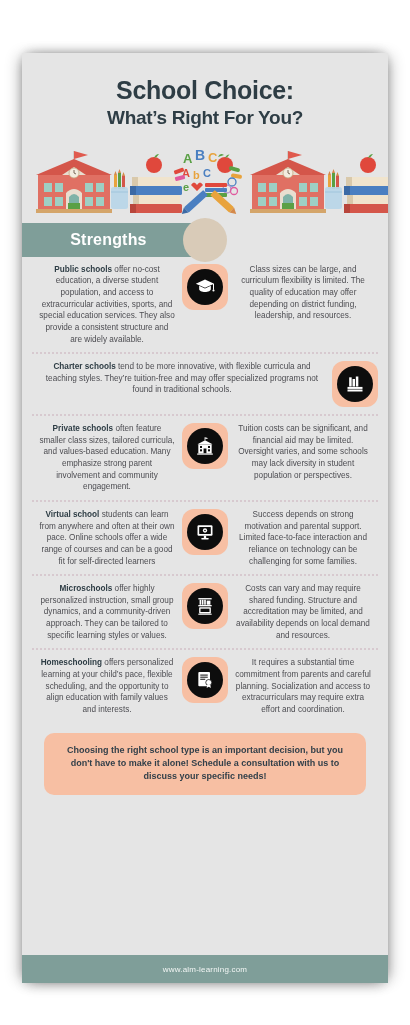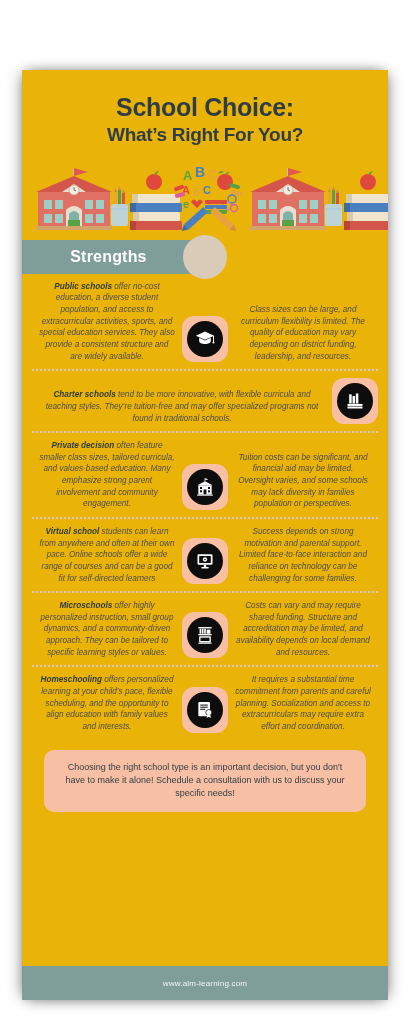--- a/index.html
+++ b/index.html
@@ -9,24 +9,24 @@
     height: 1025px;
     background: #ffffff;
     font-family: "Liberation Sans", sans-serif;
     overflow: hidden;
     position: relative;
   }
 
   .page-shadow {
     position: absolute;
     left: 22px;
-    top: 70px;
+    top: 53px;
     width: 366px;
     height: 930px;
-    background: #eab308;
+    background: #e5e5e5;
     box-shadow: -6px 0 14px -4px rgba(0,0,0,0.30),
                  6px 0 14px -4px rgba(0,0,0,0.30),
                  0 -4px 10px -4px rgba(0,0,0,0.18),
                  0 6px 12px -4px rgba(0,0,0,0.20);
     overflow: hidden;
   }
 
   
   .title-block {
     padding: 22px 16px 4px 16px;
@@ -82,24 +82,23 @@
     border-radius: 50%;
     background: #d9cbb8;
     z-index: 2;
   }
 
   
   .rows { padding: 0 10px; }
 
   .row {
     display: flex;
-    align-items: flex-end;
+    align-items: flex-start;
     padding: 7px 0;
     border-bottom: 2px dotted #d7c9cf;
-    font-style: italic;
   }
   .row:last-child { border-bottom: none; }
 
   .cell {
     flex: 1 1 0;
     font-size: 8.2px;
     line-height: 1.42;
     color: #4d4d52;
     text-align: center;
     padding: 0 7px;
@@ -129,31 +128,31 @@
 
   
   .cta-wrap { padding: 10px 22px 12px 22px; }
   .cta {
     background: #f7bfa3;
     border-radius: 10px;
     padding: 11px 14px;
     text-align: center;
     color: #33404a;
     font-size: 9px;
-    font-weight: normal;
+    font-weight: bold;
     line-height: 1.48;
   }
 
   
   .footer {
     position: absolute;
     left: 0;
     right: 0;
     bottom: 0;
-    height: 34px;
+    height: 28px;
     background: #7f9e99;
     display: flex;
     align-items: center;
     justify-content: center;
   }
   .footer-url {
     color: #f2f6f5;
     font-size: 8px;
     letter-spacing: 0.2px;
   }
@@ -313,21 +312,21 @@
       <div class="icon-tile">
         <div class="icon-disc">
           <svg viewBox="0 0 24 24" fill="#ffffff">
               <path d="M12 3 L23 8 L12 13 L1 8 Z"></path>
               <path d="M5 10.5 v4.2 c0 1.9 3.2 3.3 7 3.3 s7 -1.4 7 -3.3 v-4.2 l-7 3.2 z" fill="#ffffff"></path>
               <rect x="21.6" y="8.4" width="1.2" height="7" fill="#ffffff"></rect>
               <circle cx="22.2" cy="16.2" r="1.3" fill="#ffffff"></circle>
             </svg>
         </div>
       </div>
-      <div class="cell">Class sizes can be large, and curriculum flexibility is limited. The quality of education may vary depending on district funding, leadership, and resources.</div>
+      <div class="cell">Class sizes can be large, and curriculum flexibility is limited. The quality of education may offer depending on district funding, leadership, and resources.</div>
     </div>
 
     <div class="row">
       <div class="cell">
         <b>Charter schools</b><span> tend to be more innovative, with flexible curricula and teaching styles. They’re tuition-free and may offer specialized programs not found in traditional schools.</span>
       </div>
       <div class="icon-tile">
         <div class="icon-disc">
           <svg viewBox="0 0 24 24">
               <rect x="5" y="4" width="3" height="11" fill="#ffffff"></rect>
@@ -335,40 +334,40 @@
               <rect x="13" y="3" width="3" height="12" fill="#ffffff"></rect>
               <rect x="3" y="15.5" width="18" height="2.4" fill="#ffffff"></rect>
               <rect x="3" y="18.6" width="18" height="2.4" fill="#ffffff"></rect>
             </svg>
         </div>
       </div>
     </div>
 
     <div class="row">
       <div class="cell">
-        <b>Private decision</b><span> often feature smaller class sizes, tailored curricula, and values-based education. Many emphasize strong parent involvement and community engagement.</span>
+        <b>Private schools</b><span> often feature smaller class sizes, tailored curricula, and values-based education. Many emphasize strong parent involvement and community engagement.</span>
       </div>
       <div class="icon-tile">
         <div class="icon-disc">
           <svg viewBox="0 0 24 24" fill="#ffffff">
               <path d="M12 2 L12 5"></path>
               <rect x="11.5" y="1.5" width="0.9" height="3.5"></rect>
               <path d="M12.4 1.5 L16 2.6 L12.4 3.8 Z"></path>
               <path d="M3 10 L12 5.2 L21 10 Z"></path>
               <rect x="4" y="10" width="16" height="11"></rect>
               <rect x="10.3" y="15" width="3.4" height="6" fill="#0d0d0d"></rect>
               <rect x="6" y="12" width="2.4" height="2.4" fill="#0d0d0d"></rect>
               <rect x="15.6" y="12" width="2.4" height="2.4" fill="#0d0d0d"></rect>
               <rect x="6" y="16" width="2.4" height="2.4" fill="#0d0d0d"></rect>
               <rect x="15.6" y="16" width="2.4" height="2.4" fill="#0d0d0d"></rect>
               <rect x="2.6" y="21" width="18.8" height="1.4"></rect>
             </svg>
         </div>
       </div>
-      <div class="cell">Tuition costs can be significant, and financial aid may be limited. Oversight varies, and some schools may lack diversity in families population or perspectives.</div>
+      <div class="cell">Tuition costs can be significant, and financial aid may be limited. Oversight varies, and some schools may lack diversity in student population or perspectives.</div>
     </div>
 
     <div class="row">
       <div class="cell">
         <b>Virtual school</b><span> students can learn from anywhere and often at their own pace. Online schools offer a wide range of courses and can be a good fit for self-directed learners</span>
       </div>
       <div class="icon-tile">
         <div class="icon-disc">
           <svg viewBox="0 0 24 24" fill="#ffffff">
               <rect x="3" y="4" width="18" height="12.5" rx="1.4"></rect>

